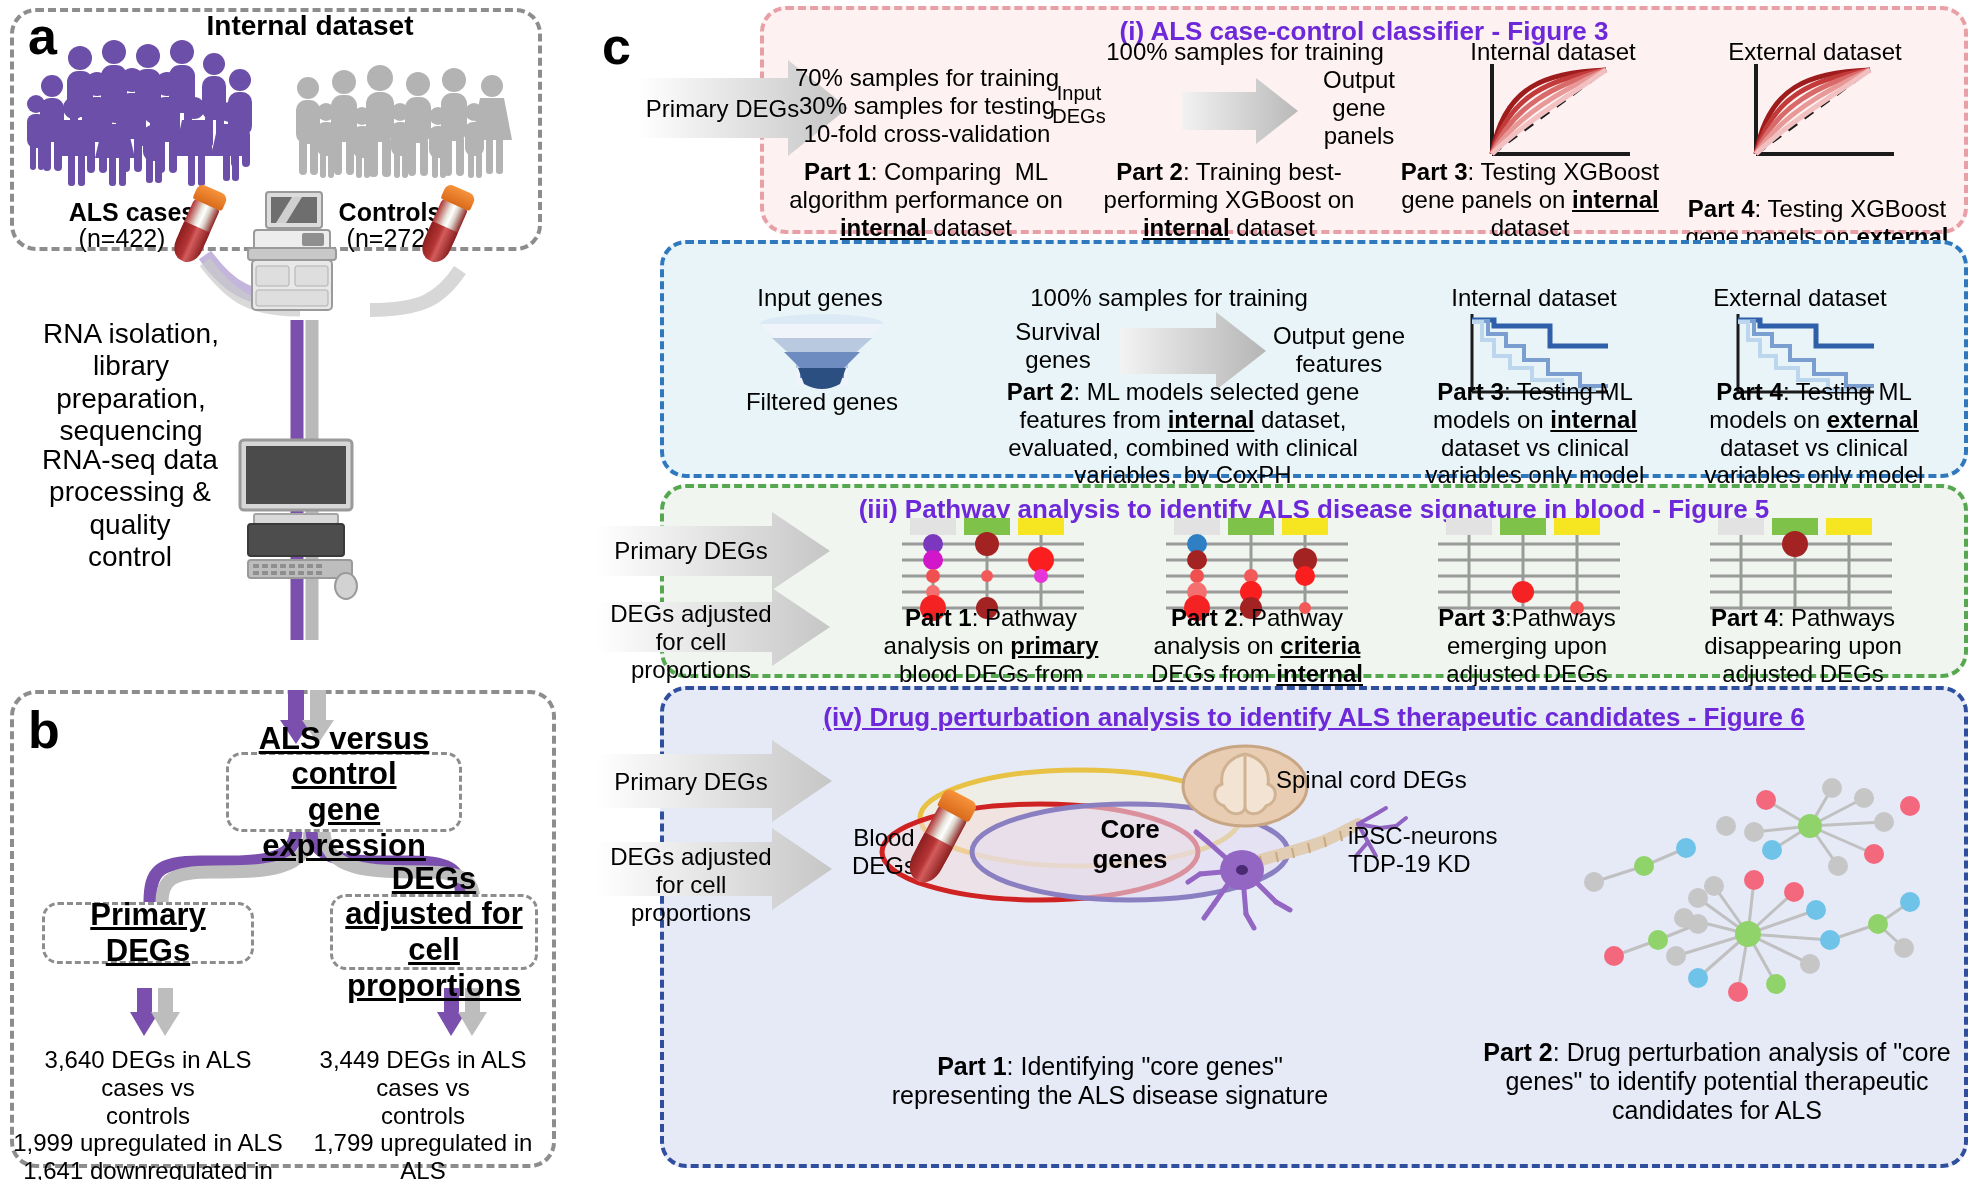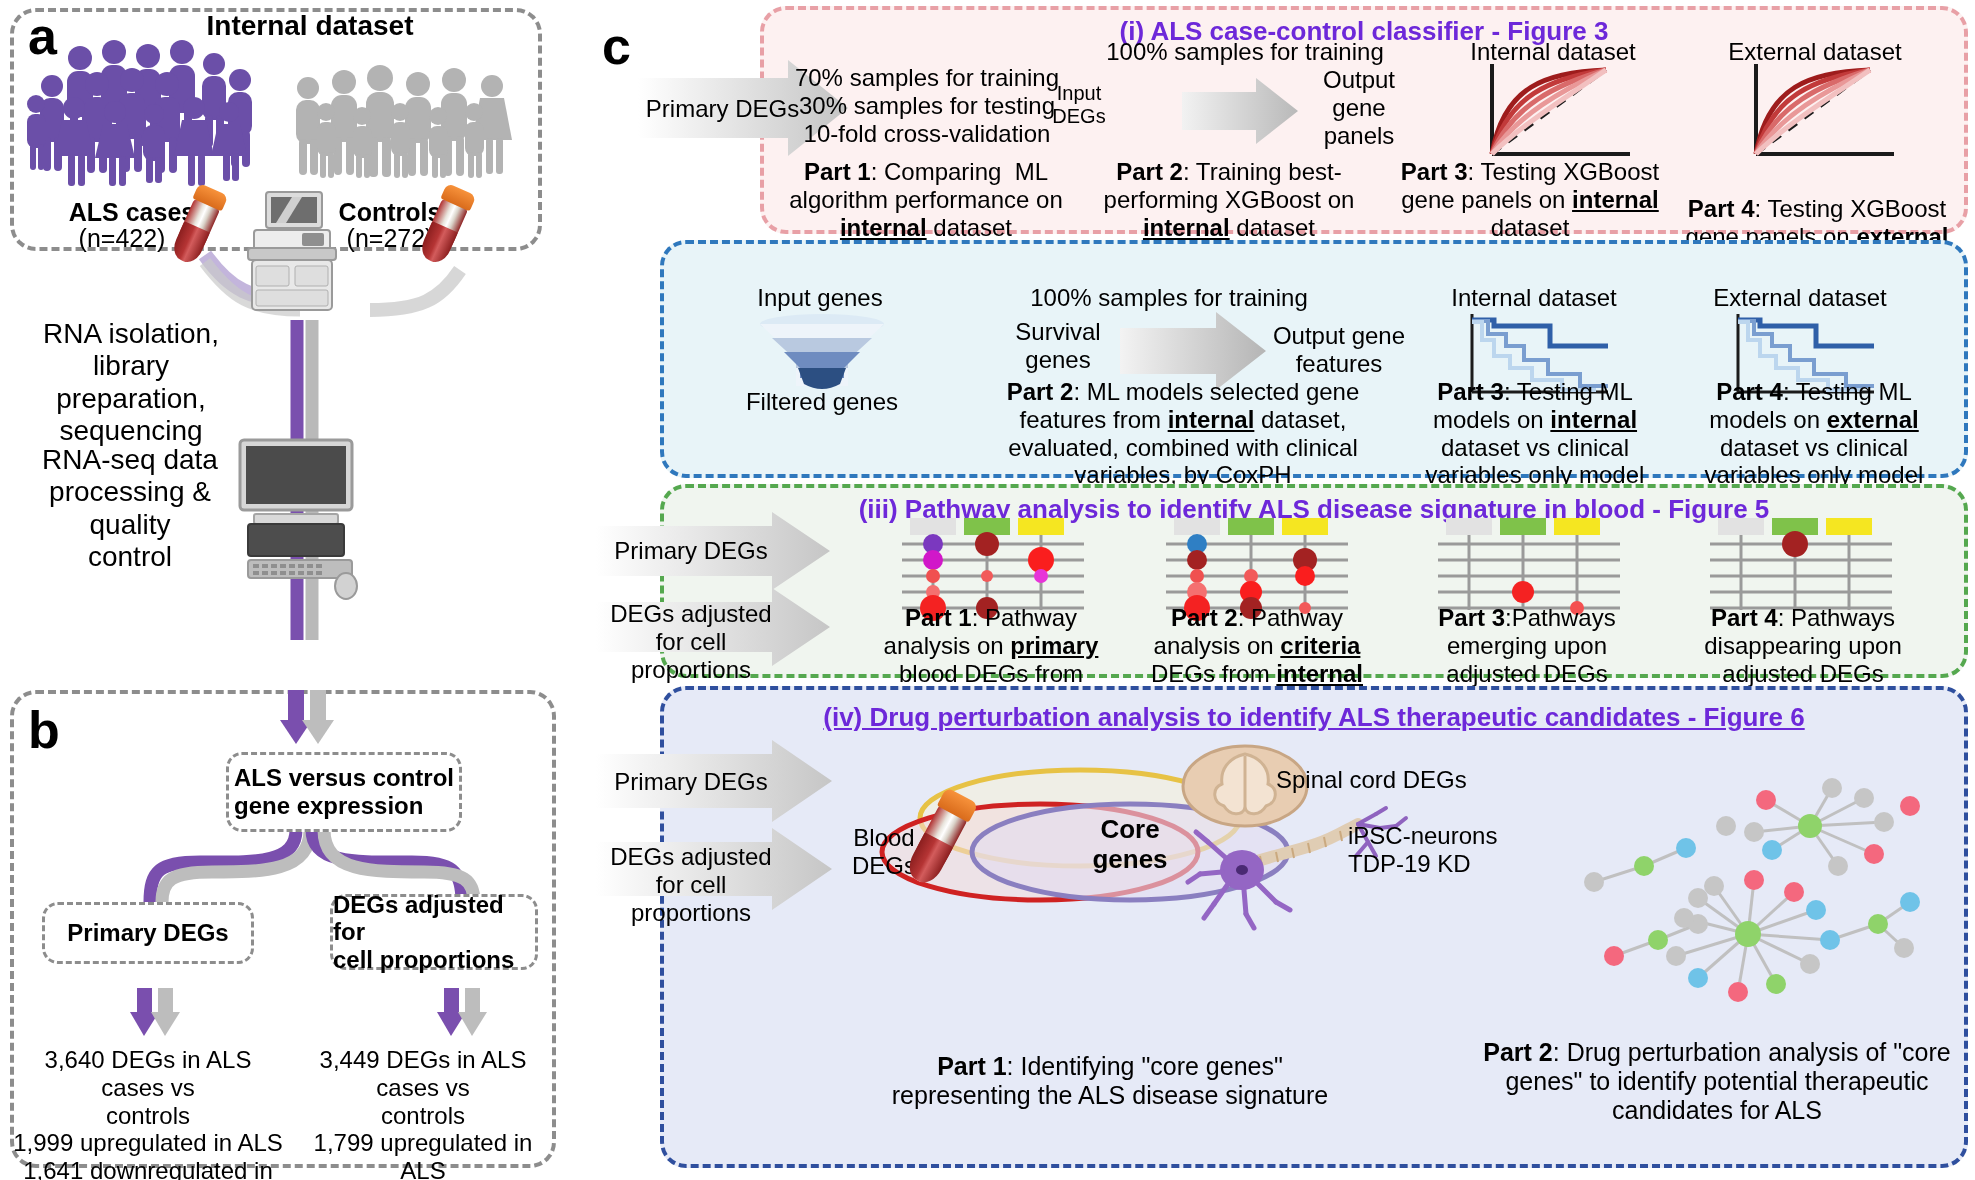--- a/index.html
+++ b/index.html
@@ -37,22 +37,22 @@
     background: linear-gradient(180deg,#f7923b,#d96b1b); border-radius: 7px 7px 3px 3px;}
   .tube .glass { position:absolute; left:6%; top:20%; width:88%; height:80%;
     background: linear-gradient(90deg,#b03030 0%, #e8e4dc 38%, #ffffff 52%, #d9d2c8 68%, #8f2424 100%);
     border-radius: 4px 4px 45% 45%; }
   .tube .blood { position:absolute; left:6%; top:52%; width:88%; height:48%;
     background: linear-gradient(90deg,#8c1f1f,#b53434 40%,#d35c5c 55%,#8c1f1f);
     border-radius: 2px 2px 45% 45%; }
 
   
   .nodebox { position:absolute; border: 3px dashed #8d8d8d; border-radius: 16px;
-    display:flex; align-items:center; justify-content:center; text-align:left;
-    font-weight:bold; font-size:24px; line-height:1.15; background:#fff; }
+    display:flex; align-items:center; justify-content:center; text-align:center;
+    font-weight:bold; font-size:31px; line-height:1.15; background:#fff;text-decoration:underline; }
   svg { position:absolute; left:0; top:0; overflow:visible; }
 </style>
 </head>
 <body>
 
 <div id="root">
 
   <div class="panel dash-grey" style="left:10px; top:8px; width:532px; height:243px;"></div>
 
   <div class="panel-letter" style="left:28px; top:6px;">a</div>

